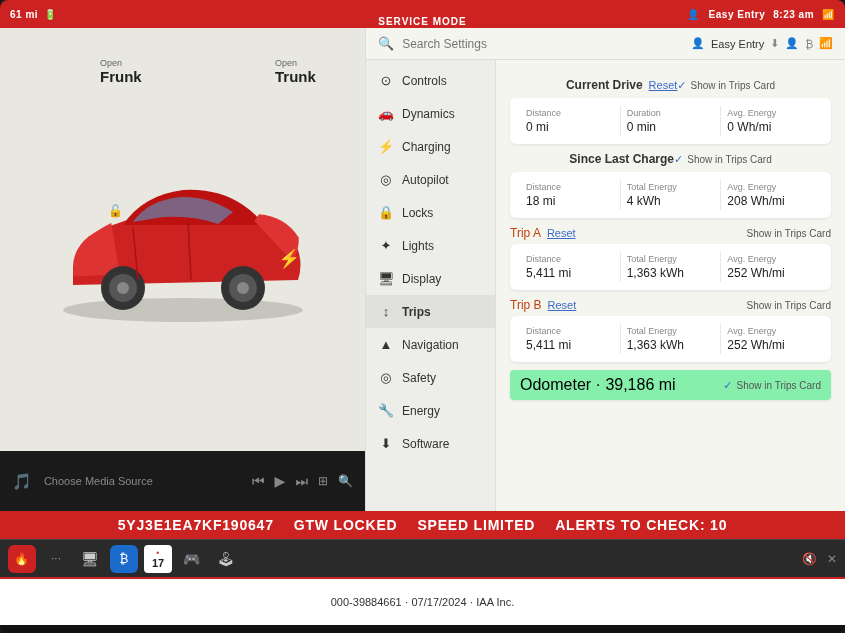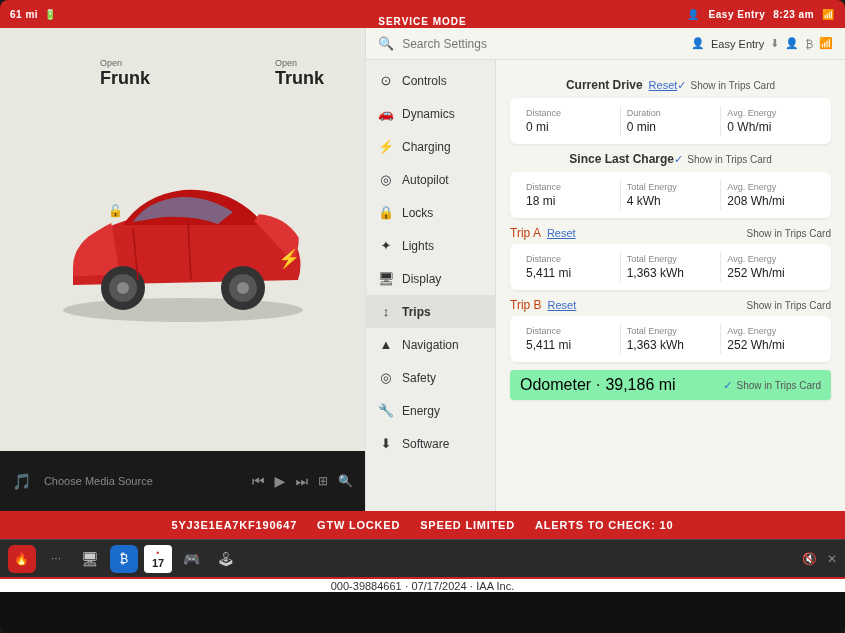--- a/index.html
+++ b/index.html
@@ -86,21 +86,21 @@
       justify-content: center;
     }
     .car-label {
       position: absolute;
       font-size: 10px;
       color: #444;
     }
     .label-frunk { top: 30px; left: 100px; }
     .label-trunk { top: 30px; left: 275px; }
     .label-open { font-size: 9px; color: #666; display: block; }
-    .label-main { font-size: 18px; font-weight: 600; color: #222; }
+    .label-main { font-size: 15px; font-weight: 600; color: #222; }
 
     
     .car-svg-area {
       width: 300px;
       height: 180px;
       position: relative;
     }
 
     
     .media-bar {
@@ -267,21 +267,21 @@
     }
 
     
     .bottom-status-bar {
       background: #cc2222;
       height: 28px;
       display: flex;
       align-items: center;
       justify-content: center;
       color: white;
-      font-size: 11px;
+      font-size: 14px;
       font-weight: 700;
       letter-spacing: 0.8px;
       gap: 20px;
     }
 
     
     .taskbar {
       background: #2a2a2a;
       height: 38px;
       display: flex;
@@ -310,21 +310,21 @@
       font-weight: 700;
       flex-direction: column;
       border-radius: 4px;
     }
     .taskbar-spacer { flex: 1; }
     .volume-icon { color: #888; font-size: 12px; margin-left: auto; }
 
     
     .iaa-footer {
       background: white;
-      height: 15px;
+      height: 48px;
       display: flex;
       align-items: center;
       justify-content: center;
       font-size: 11px;
       color: #333;
       border-top: 2px solid #cc2222;
     }
 
     
     .trip-section-header {

